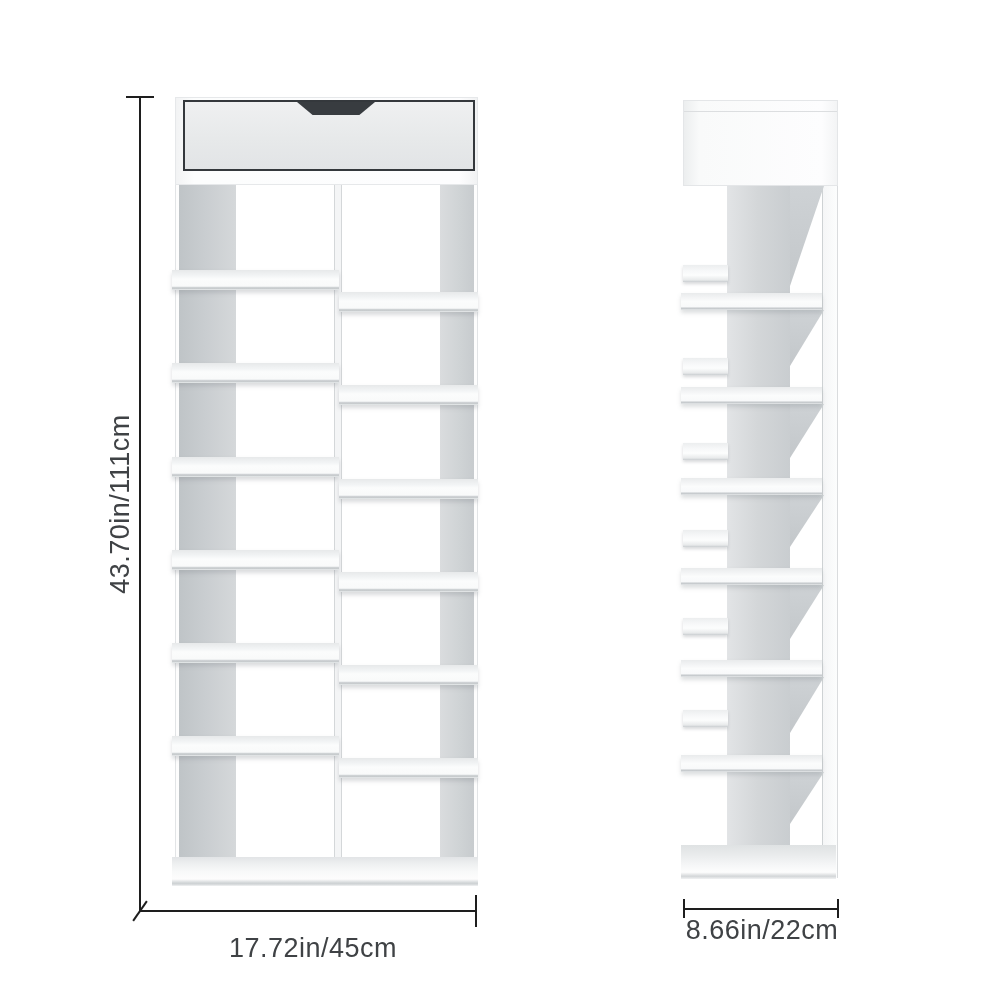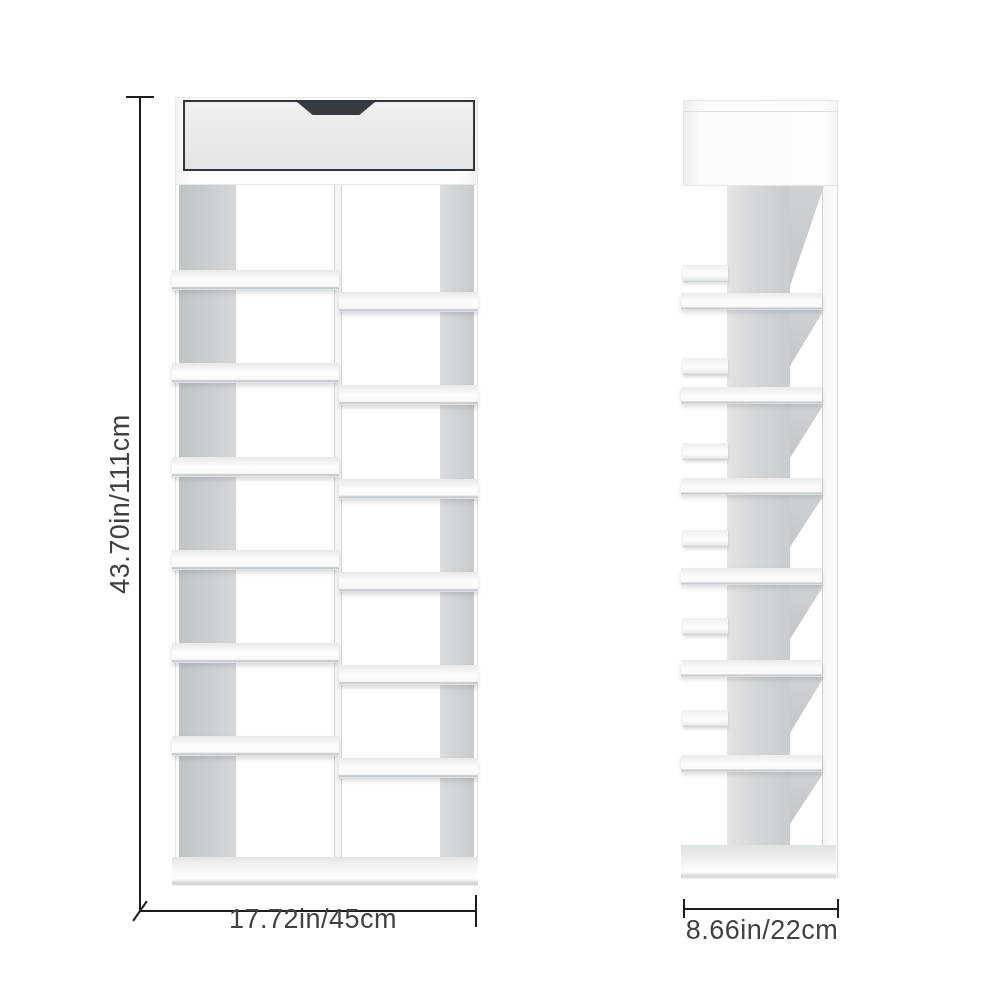--- a/index.html
+++ b/index.html
@@ -122,21 +122,21 @@
 
   <div>
 
     <div class="abs dim" style="left:139px;top:97px;width:2px;height:814px"></div>
     <div class="abs dim" style="left:126px;top:96px;width:28px;height:2px"></div>
     <div class="abs dim" style="left:128px;top:910px;width:24px;height:2px;transform:rotate(-55deg)"></div>
     <div class="dim-label" style="left:120px;top:504px;transform:translate(-50%,-50%) rotate(-90deg)">43.70in/111cm</div>
 
     <div class="abs dim" style="left:140px;top:910px;width:337px;height:2px"></div>
     <div class="abs dim" style="left:475px;top:895px;width:2px;height:32px"></div>
-    <div class="dim-label" style="left:313px;top:904px;transform:translateX(-50%)">17.72in/45cm</div>
+    <div class="dim-label" style="left:313px;top:933px;transform:translateX(-50%)">17.72in/45cm</div>
 
     <div class="abs dim" style="left:684px;top:908px;width:154px;height:2px"></div>
     <div class="abs dim" style="left:683px;top:899px;width:2px;height:19px"></div>
     <div class="abs dim" style="left:837px;top:899px;width:2px;height:19px"></div>
     <div class="dim-label" style="left:762px;top:915px;transform:translateX(-50%)">8.66in/22cm</div>
   </div>
 
 </div>
 
 </body></html>

